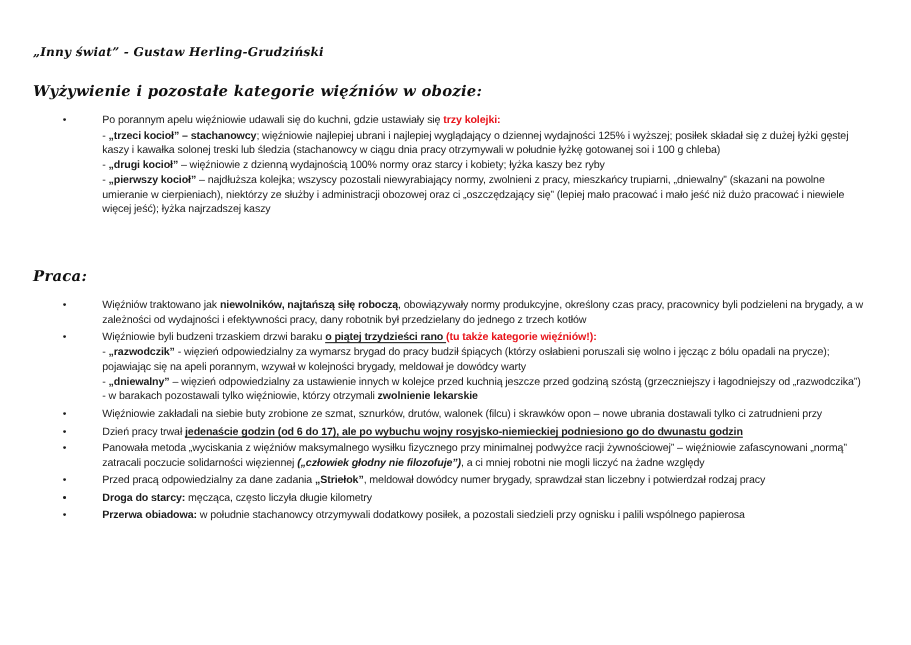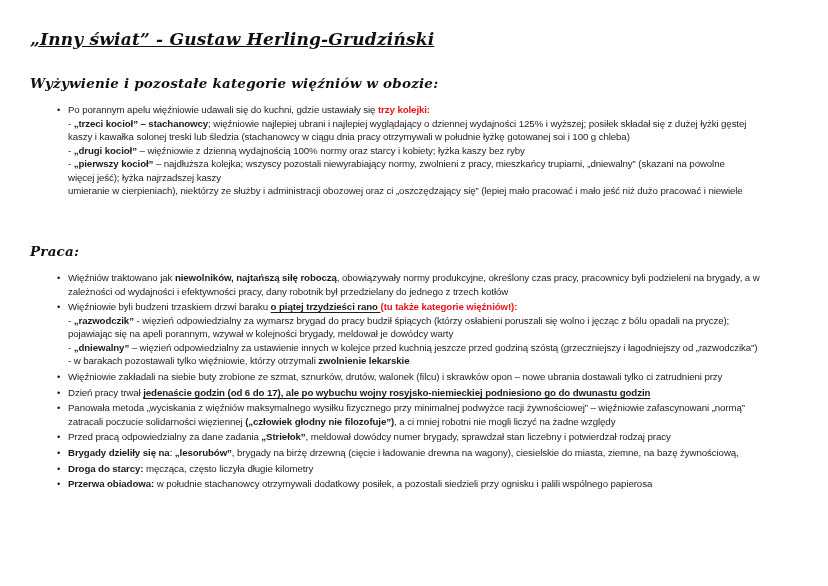--- a/index.html
+++ b/index.html
@@ -9,59 +9,60 @@
     width:828px; height:586px; background:#ffffff; overflow:hidden;
     font-family:"Liberation Sans", sans-serif; color:var(--ink);
   }
   .page { position:relative; width:828px; height:586px; background:#fff; }
 
   .script {
     font-family:"DejaVu Serif", serif;
     font-style:italic; font-weight:bold;
     color:#101010; letter-spacing:.2px;
   }
-  .doc-title { position:absolute; left:30px; top:29px; font-size:17px;text-decoration:underline; }
+  .doc-title { position:absolute; left:30px; top:41px; font-size:11px; }
   .h-food    { position:absolute; left:30px; top:75px;  font-size:13.5px; }
   .h-work    { position:absolute; left:30px; top:243px; font-size:13.5px; }
 
   .bullets { position:absolute; margin:0; padding:0; width:764px; list-style:none; }
   .list-food { left:56px; top:103px; }
   .list-work { left:56px; top:271px; }
 
   .bullet-item { position:relative; padding-left:12px; margin-bottom:2.1px; }
   .bullet-item::before {
     content:"•"; position:absolute; left:1px; top:0;
     font-size:9.5px; line-height:13.5px; color:var(--ink);
   }
   .line {
     white-space:nowrap; font-size:9.7px; line-height:13.55px; height:13.55px;
     letter-spacing:-0.1px;
+    margin-left:25px;
   }
   .seg   { }
   .b { font-weight:bold; }
-  .i { }
+  .i { font-style:italic; }
   .u { text-decoration:underline; text-decoration-thickness:1px; text-underline-offset:1.5px;text-align:right; }
   .r { color:var(--red); }
 </style>
 </head>
 <body>
 
 <div class="page">
   <div class="doc-title script">„Inny świat” - Gustaw Herling-Grudziński</div>
 
   <div class="h-food script">Wyżywienie i pozostałe kategorie więźniów w obozie:</div>
   <ul class="bullets list-food">
       <li class="bullet-item">
         <div class="line"><span class="seg">Po porannym apelu więźniowie udawali się do kuchni, gdzie ustawiały się </span><span class="seg b r">trzy kolejki:</span></div>
         <div class="line"><span class="seg">- </span><span class="seg b">„trzeci kocioł” – stachanowcy</span><span class="seg">; więźniowie najlepiej ubrani i najlepiej wyglądający o dziennej wydajności 125% i wyższej; posiłek składał się z dużej łyżki gęstej</span></div>
         <div class="line"><span class="seg">kaszy i kawałka solonej treski lub śledzia (stachanowcy w ciągu dnia pracy otrzymywali w południe łyżkę gotowanej soi i 100 g chleba)</span></div>
         <div class="line"><span class="seg">- </span><span class="seg b">„drugi kocioł”</span><span class="seg"> – więźniowie z dzienną wydajnością 100% normy oraz starcy i kobiety; łyżka kaszy bez ryby</span></div>
         <div class="line"><span class="seg">- </span><span class="seg b">„pierwszy kocioł”</span><span class="seg"> – najdłuższa kolejka; wszyscy pozostali niewyrabiający normy, zwolnieni z pracy, mieszkańcy trupiarni, „dniewalny” (skazani na powolne</span></div>
+        <div class="line"><span class="seg">umieranie w cierpieniach), niektórzy ze służby i administracji obozowej oraz ci „oszczędzający się” (lepiej mało pracować i mało jeść niż dużo pracować i niewiele</span></div>
         <div class="line"><span class="seg">więcej jeść); łyżka najrzadszej kaszy</span></div>
-        <div class="line"><span class="seg">umieranie w cierpieniach), niektórzy ze służby i administracji obozowej oraz ci „oszczędzający się” (lepiej mało pracować i mało jeść niż dużo pracować i niewiele</span></div>
       </li>
     </ul>
 
   <div class="h-work script">Praca:</div>
   <ul class="bullets list-work">
       <li class="bullet-item">
         <div class="line"><span class="seg">Więźniów traktowano jak </span><span class="seg b">niewolników, najtańszą siłę roboczą</span><span class="seg">, obowiązywały normy produkcyjne, określony czas pracy, pracownicy byli podzieleni na brygady, a w</span></div>
         <div class="line"><span class="seg">zależności od wydajności i efektywności pracy, dany robotnik był przedzielany do jednego z trzech kotłów</span></div>
       </li>
       <li class="bullet-item">
@@ -78,21 +79,20 @@
         <div class="line"><span class="seg">Dzień pracy trwał </span><span class="seg b u">jedenaście godzin (od 6 do 17), ale po wybuchu wojny rosyjsko-niemieckiej podniesiono go do dwunastu godzin</span></div>
       </li>
       <li class="bullet-item">
         <div class="line"><span class="seg">Panowała metoda „wyciskania z więźniów maksymalnego wysiłku fizycznego przy minimalnej podwyżce racji żywnościowej” – więźniowie zafascynowani „normą”</span></div>
         <div class="line"><span class="seg">zatracali poczucie solidarności więziennej </span><span class="seg b i">(„człowiek głodny nie filozofuje”)</span><span class="seg">, a ci mniej robotni nie mogli liczyć na żadne względy</span></div>
       </li>
       <li class="bullet-item">
         <div class="line"><span class="seg">Przed pracą odpowiedzialny za dane zadania </span><span class="seg b">„Striełok”</span><span class="seg">, meldował dowódcy numer brygady, sprawdzał stan liczebny i potwierdzał rodzaj pracy</span></div>
       </li>
       <li class="bullet-item">
-        <div class="line"><span class="seg b">Brygady dzieliły się na</span><span class="seg">: </span><span class="seg b">„lesorubów”</span><span class="seg">, brygady na birżę drzewną (cięcie i ładowanie drewna na wagony), ciesielskie do miasta, ziemne, na bazę żywnościową,</span></div>
       </li>
       <li class="bullet-item">
         <div class="line"><span class="seg b">Droga do starcy:</span><span class="seg"> męcząca, często liczyła długie kilometry</span></div>
       </li>
       <li class="bullet-item">
         <div class="line"><span class="seg b">Przerwa obiadowa:</span><span class="seg"> w południe stachanowcy otrzymywali dodatkowy posiłek, a pozostali siedzieli przy ognisku i palili wspólnego papierosa</span></div>
       </li>
     </ul>
 </div>
 

